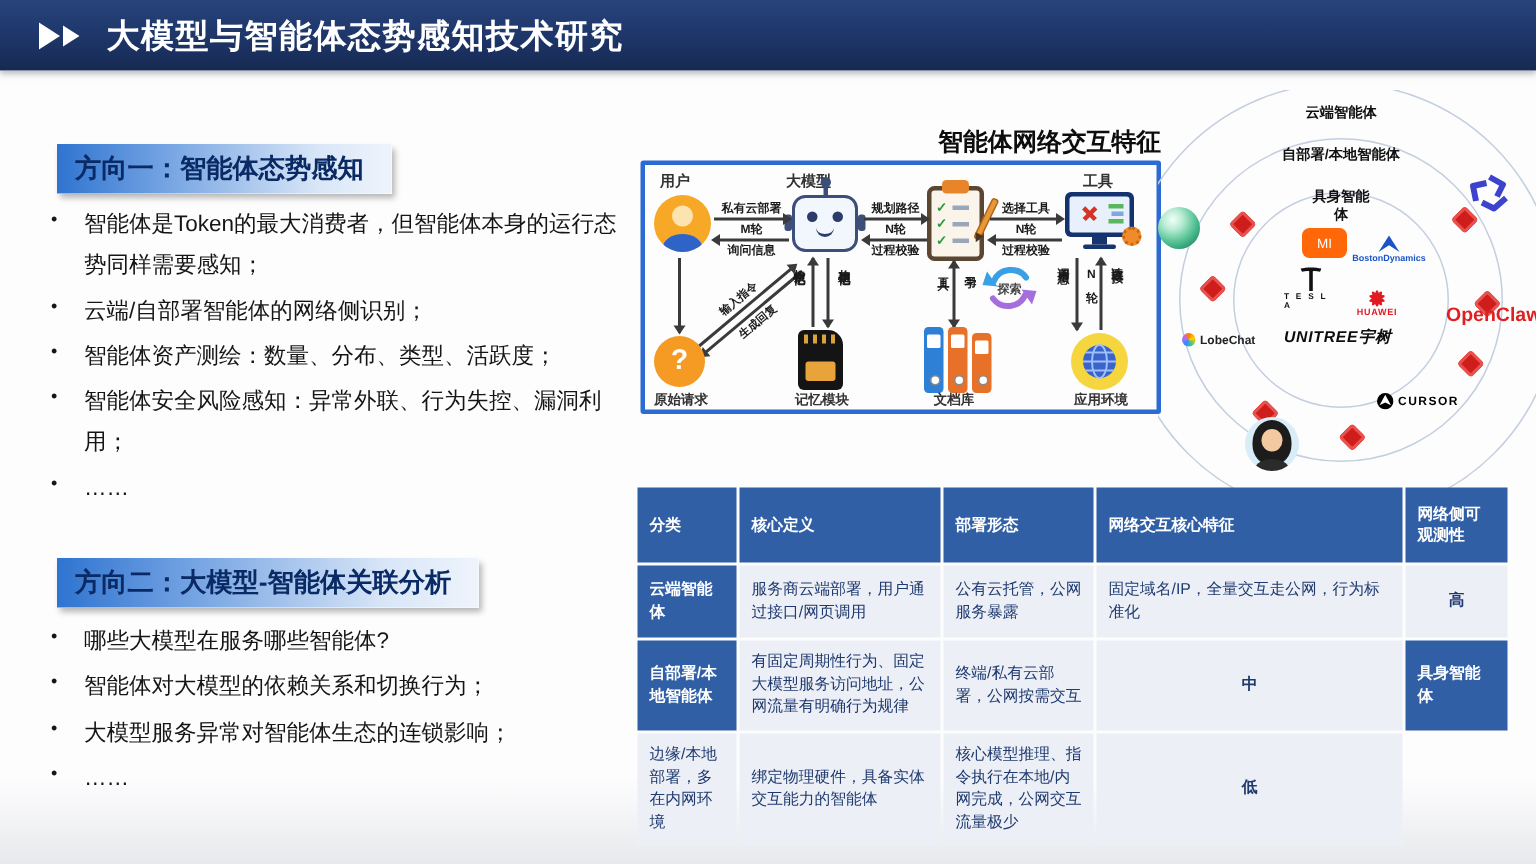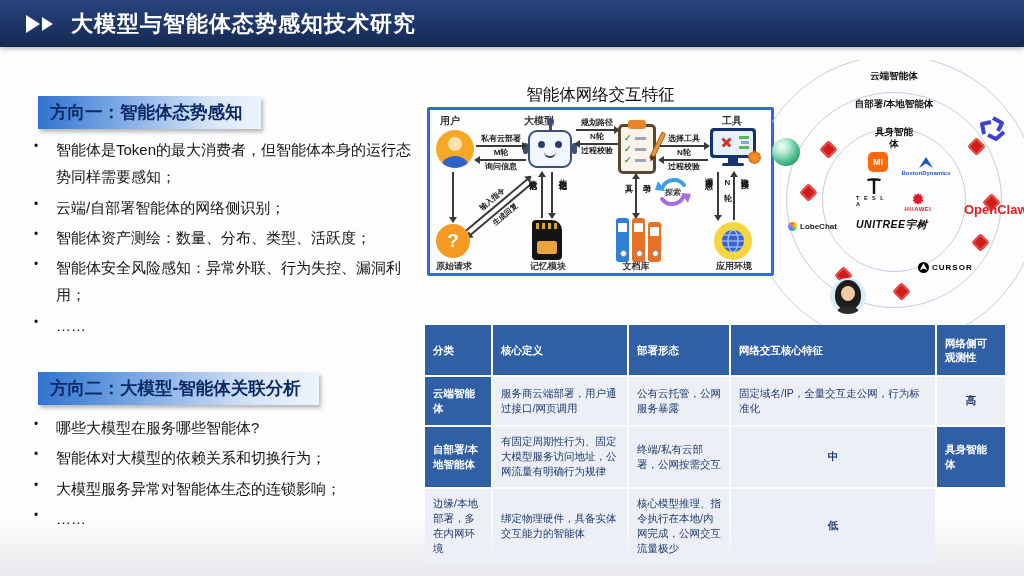--- a/index.html
+++ b/index.html
@@ -15,21 +15,21 @@
   .ttitle{color:#fff;font-weight:800;font-size:22px;letter-spacing:1px;margin-left:18px}
 
   
   .dirbox{position:absolute;padding:4px 18px 5px 12px;background:linear-gradient(90deg,#2f74d0 0%,#6fa0e1 30%,#d9e6f7 78%,#eef4fc 100%);color:#0a2a66;font-weight:800;font-size:17.5px;box-shadow:2px 3px 4px rgba(0,0,0,.28);white-space:nowrap}
   .bullets{position:absolute;width:392px;font-size:15px;color:#151515;line-height:1.82}
   .bli{display:flex;margin-bottom:3px}
   .bli .dot{flex:0 0 28px;padding-left:6px;font-size:12px}
   .bli .txt{flex:1}
 
   
-  .nd-title{position:absolute;left:427px;top:84px;width:347px;text-align:center;font-size:16.5px;font-weight:400;color:#0d0d0d}
+  .nd-title{position:absolute;left:427px;top:84px;width:347px;text-align:right;font-size:16.5px;font-weight:700;color:#0d0d0d}
   .ndbox{position:absolute;left:427px;top:107px;width:347px;height:169px;border:3px solid #2b6bd2;border-radius:2px;background:#fdfdfe}
   .ndlabel{position:absolute;font-size:10px;font-weight:700;color:#333}
   .ndcap{position:absolute;font-size:9px;font-weight:700;color:#333;text-align:center}
   .hgroup{position:absolute;display:flex;flex-direction:column;align-items:center;font-size:8px;font-weight:700;color:#1a1a1a;line-height:1.25;gap:1px}
   .hline{position:relative;height:2px;background:#3a3a3a;width:100%}
   .hline.r::after{content:"";position:absolute;right:-2px;top:-3px;border:4px solid transparent;border-left:6px solid #3a3a3a;border-right:0}
   .hline.l::before{content:"";position:absolute;left:-2px;top:-3px;border:4px solid transparent;border-right:6px solid #3a3a3a;border-left:0}
   .vline{position:absolute;width:2px;background:#3a3a3a}
   .vline.d::after{content:"";position:absolute;bottom:-1px;left:-3px;border:4px solid transparent;border-top:6px solid #3a3a3a;border-bottom:0}
   .vline.u::before{content:"";position:absolute;top:-1px;left:-3px;border:4px solid transparent;border-bottom:6px solid #3a3a3a;border-top:0}
@@ -77,21 +77,21 @@
   .explore{position:absolute;width:38px;height:36px}
   .explore .etxt{position:absolute;left:0;top:13px;width:100%;text-align:center;font-size:8px;font-weight:800;color:#444}
 
   
   .rings{position:absolute;left:772px;top:60px;width:252px;height:272px;overflow:hidden}
   .ring{position:absolute;border:1.5px solid #c3cedf;border-radius:50%}
   .rlabel{position:absolute;text-align:center;font-size:9.5px;font-weight:800;color:#111;line-height:1.25}
   .diamond{position:absolute;width:13px;height:13px;background:#ce1d1a;border-radius:2.5px;transform:rotate(45deg);box-shadow:inset 0 0 0 2px #e8514d}
   .sphere{position:absolute;width:28px;height:28px;border-radius:50%;background:radial-gradient(circle at 35% 30%,#f2fff8 0%,#b9ecd4 25%,#58c496 55%,#1f8e66 85%)}
   .logo{position:absolute;display:flex;flex-direction:column;align-items:center;gap:1px}
-  .mi{width:20px;height:20px;background:#ff6709;border-radius:5px;color:#fff;font-weight:700;font-size:9px;display:flex;align-items:center;justify-content:center}
+  .mi{width:30px;height:20px;background:#ff6709;border-radius:5px;color:#fff;font-weight:400;font-size:9px;display:flex;align-items:center;justify-content:center}
   .bdtext{font-size:6px;font-weight:700;color:#1b54c8}
   .teslatext{font-size:5.5px;font-weight:700;color:#111;letter-spacing:1.5px}
   .hwtext{font-size:6px;font-weight:800;color:#e21a22;letter-spacing:.5px}
   .unitree{position:absolute;font-size:10.5px;font-weight:900;font-style:italic;color:#0d0d0d;letter-spacing:.5px}
   .lobe{position:absolute;display:flex;align-items:center;gap:3px;font-size:8px;font-weight:700;color:#222}
   .lobedot{width:9px;height:9px;border-radius:50%;background:conic-gradient(#ff7a00,#ffd000,#49c87c,#2f8cff,#b06dff,#ff7a00)}
   .openclaw{position:absolute;font-size:13px;font-weight:800;color:#e02020}
   .cursor{position:absolute;display:flex;align-items:center;gap:3px;font-size:8px;font-weight:800;color:#000;letter-spacing:1px}
   .woman{position:absolute;width:36px;height:36px;border-radius:50%;background:#d8edf8;overflow:hidden}
   .woman .whair{position:absolute;left:5px;top:2px;width:26px;height:30px;border-radius:50% 50% 45% 45%;background:#1c1c1c}
@@ -207,21 +207,21 @@
         <span class="mgear"></span>
     </div>
 
     <div class="hgroup" style="left:46px;top:24px;width:50px">
       <span>私有云部署</span>
         <div class="hline r"></div>
       <span>M轮</span>
         <div class="hline l"></div>
       <span>询问信息</span>
     </div>
-    <div class="hgroup" style="left:146px;top:8px;width:42px">
+    <div class="hgroup" style="left:146px;top:24px;width:42px">
       <span>规划路径</span>
         <div class="hline r"></div>
       <span>N轮</span>
         <div class="hline l"></div>
       <span>过程校验</span>
     </div>
     <div class="hgroup" style="left:230px;top:24px;width:48px">
       <span>选择工具</span>
         <div class="hline r"></div>
       <span>N轮</span>

